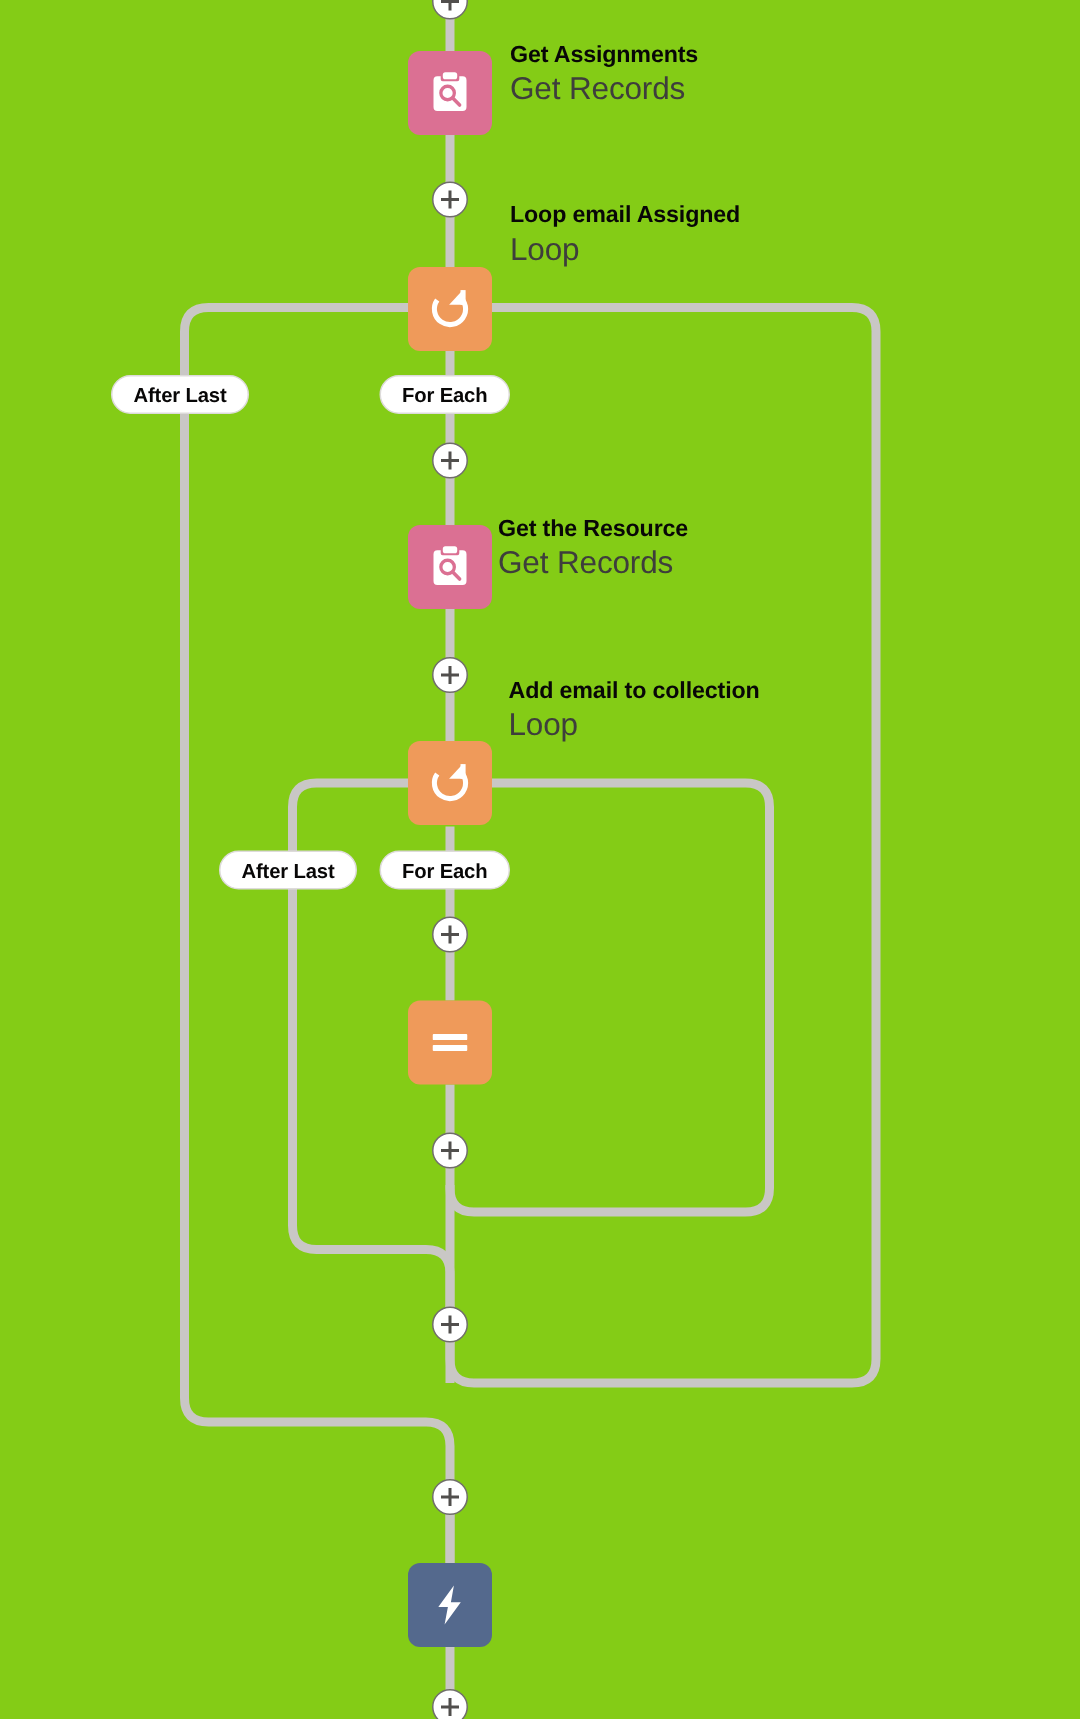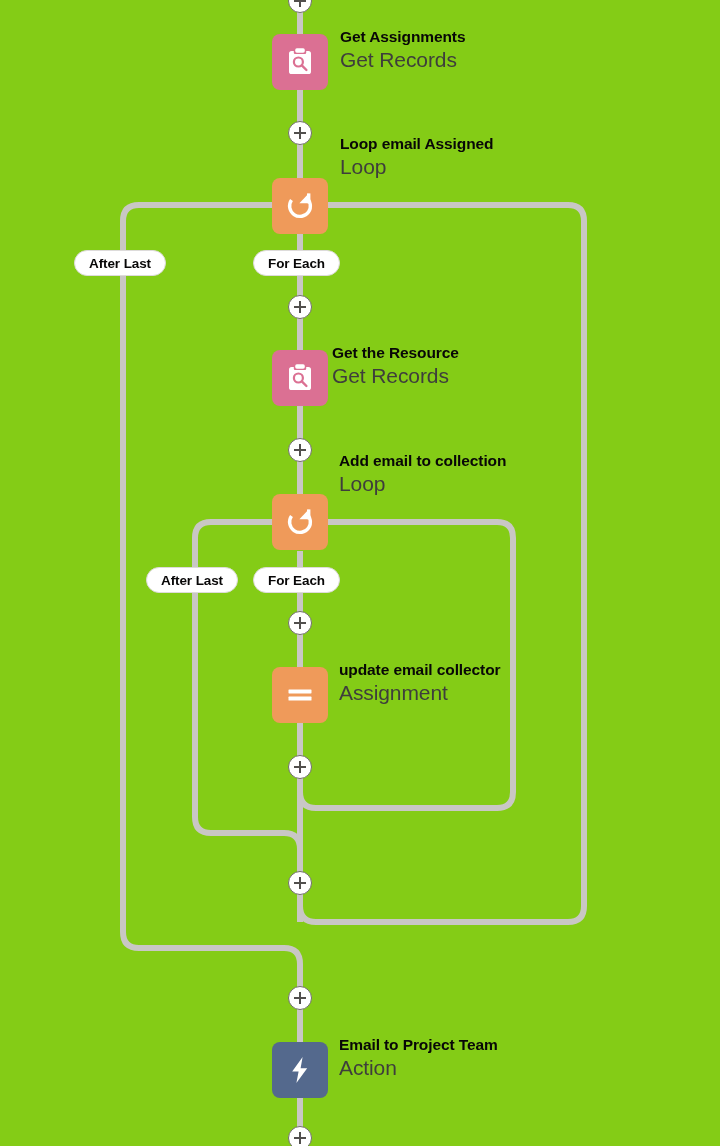--- a/index.html
+++ b/index.html
@@ -232,30 +232,22 @@
   <div class="branch-pill" style="left:253px; top:567px;">For Each</div>
 
   <div class="node assignment" style="left:272px; top:667px;">
     <span>
       <svg width="30" height="30" viewBox="0 0 30 30">
         <rect x="3.5" y="9.4" width="23" height="4.0" rx="0.6" fill="#ffffff"></rect>
         <rect x="3.5" y="16.6" width="23" height="4.0" rx="0.6" fill="#ffffff"></rect>
       </svg>
     </span>
   </div>
-  <div class="node-label" style="left:339px; top:662px;">
-    <span class="title">update email collector</span>
-    <span class="subtitle">Assignment</span>
-  </div>
 
   <div class="node action" style="left:272px; top:1042px;">
     <span>
       <svg width="32" height="32" viewBox="0 0 32 32">
         <polygon fill="#ffffff" points="18.6,3 8.2,17.4 14.6,17.4 12.4,29 23.2,14.2 16.6,14.2"></polygon>
       </svg>
     </span>
   </div>
-  <div class="node-label" style="left:339px; top:1037px;">
-    <span class="title">Email to Project Team</span>
-    <span class="subtitle">Action</span>
-  </div>
 
 </div>
 
 </body></html>

